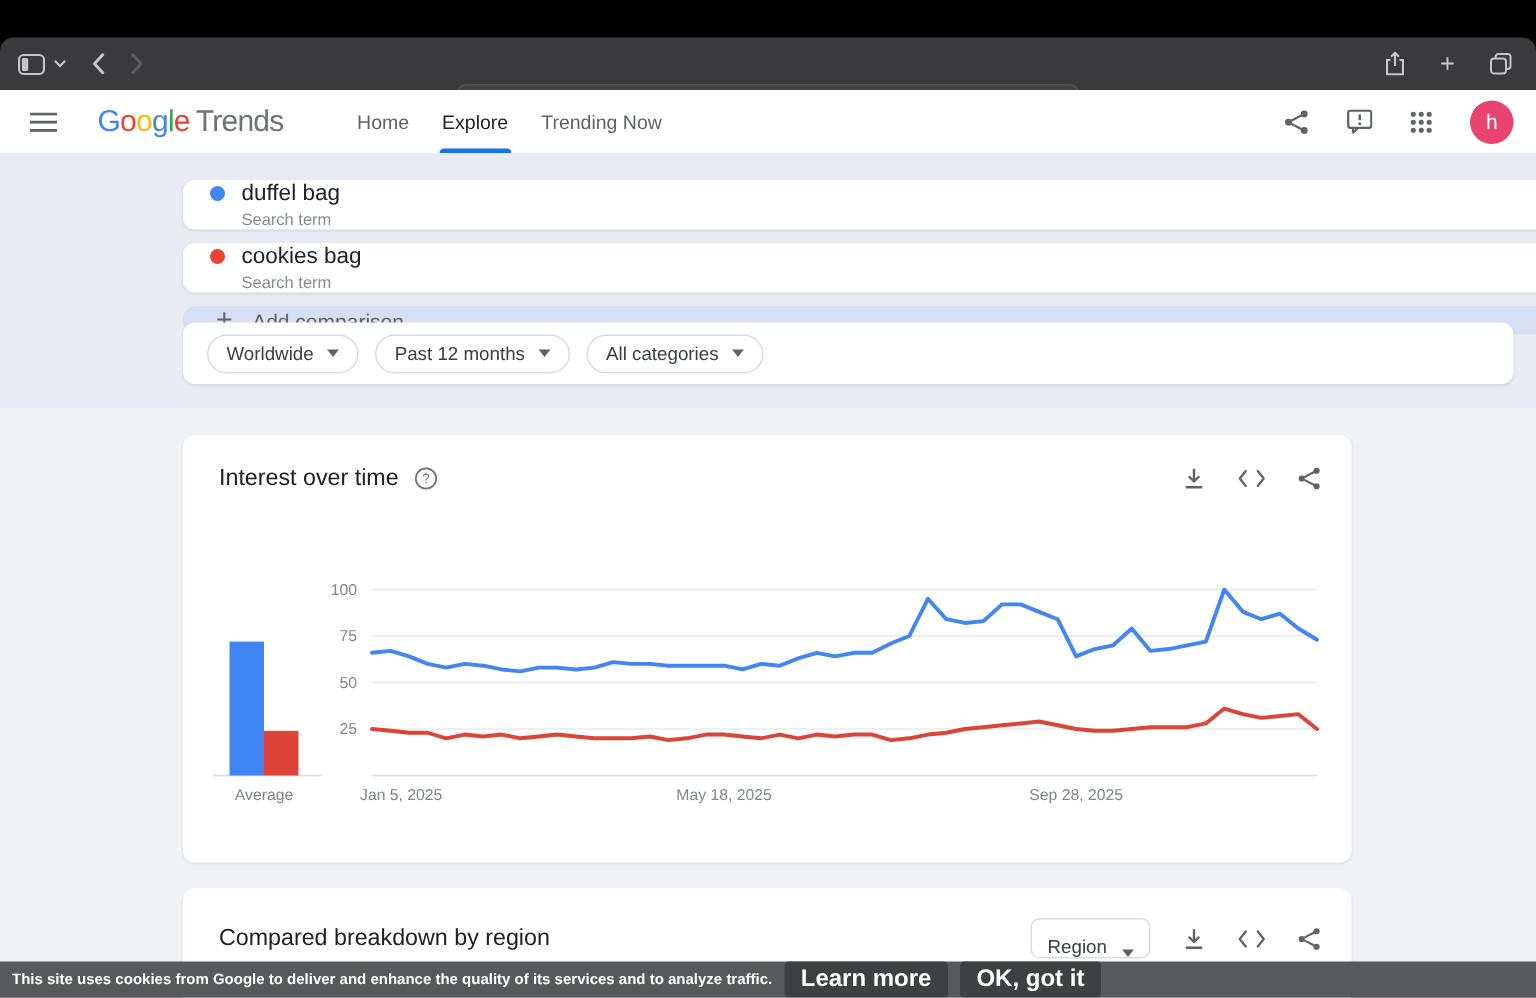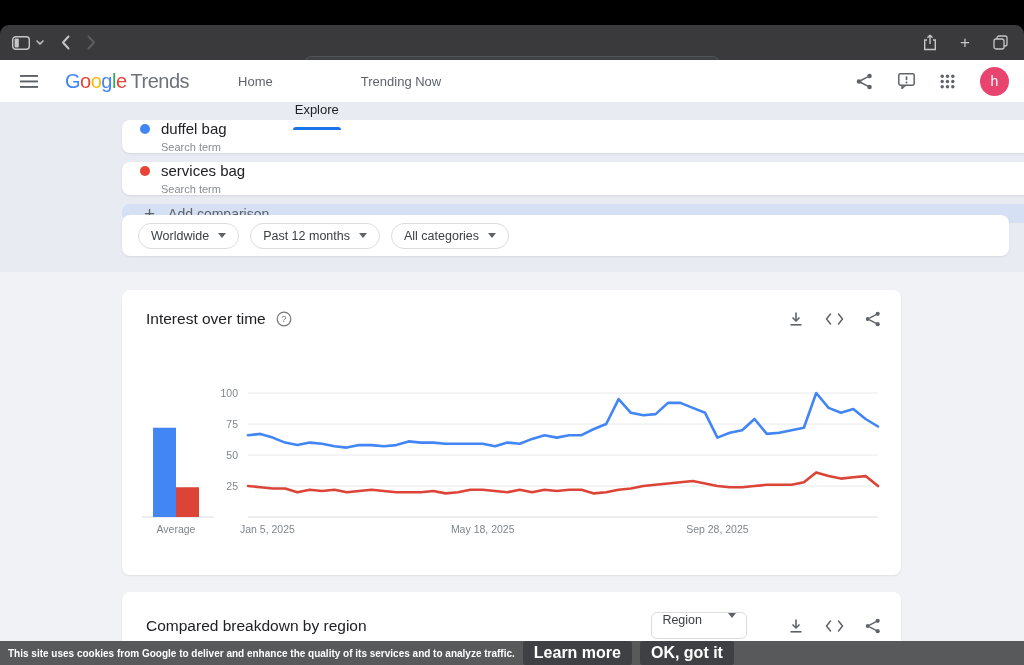--- a/index.html
+++ b/index.html
@@ -22,21 +22,21 @@
   .tb-right { position:absolute; right:16px; top:0; height:35px; display:flex; align-items:center; gap:23px; }
   .plus-glyph { font-size:17px; line-height:1; color:#c6c6c8; }
   .refresh-glyph { font-size:13px; color:#c6c6c8; line-height:1; }
   
   .site-header { position:absolute; top:60px; left:0; right:0; height:42px; background:#fff; display:flex; align-items:center; z-index:5; }
   .hamburger { margin-left:20px; color:#5f6368; display:flex; cursor:pointer; }
   .logo { margin-left:27px; font-size:20px; letter-spacing:-0.5px; white-space:nowrap; display:flex; align-items:baseline; }
   .logo-trends { color:#6e7277; margin-left:4px; font-weight:400; }
   .nav { display:flex; margin-left:38px; height:42px; }
   .nav-item { position:relative; height:42px; display:flex; align-items:center; padding:0 11px; font-size:13px; color:#5f6368; cursor:pointer; }
-  .nav-item.active { color:#202124;margin-top:28px; }
+  .nav-item.active { color:#202124; }
   .nav-item.active .nav-underline { position:absolute; left:9px; right:9px; bottom:0; height:3px; background:#1a73e8; border-radius:3px 3px 0 0; }
   .header-right { margin-left:auto; display:flex; align-items:center; gap:25px; padding-right:15px; }
   .hdr-icon { color:#5f6368; display:flex; cursor:pointer; }
   .avatar { width:29px; height:29px; border-radius:50%; background:#e8446f; color:#fff; font-size:14px; display:flex; align-items:center; justify-content:center; cursor:pointer; }
   
   .compare-section { position:absolute; top:102px; left:0; right:0; height:170px; background:#e9ebf3; }
   .cards-row { position:absolute; top:18px; left:122px; width:923px; height:87px; display:flex; gap:9px;flex-direction:column; }
   .term-card { flex:1; background:#fff; border-radius:8px; box-shadow:0 1px 2px rgba(60,64,67,.12); display:flex; align-items:center; padding-left:18px; gap:11px; cursor:pointer; }
   .dot { width:10px; height:10px; border-radius:50%; margin-bottom:16px; flex:0 0 auto; }
   .term-name { font-size:15px; color:#202124; margin-bottom:4px; }
@@ -50,21 +50,21 @@
   
   .main { position:absolute; top:272px; left:0; right:0; bottom:0; background:#f1f2f6; }
   .panel { position:absolute; left:122px; width:779px; background:#fff; border-radius:8px; box-shadow:0 1px 2px rgba(60,64,67,.10); }
   .panel-interest { top:18px; height:285px; }
   .panel-region { top:320px; height:73px; border-radius:8px 8px 0 0; }
   .panel-header { display:flex; align-items:center; padding:20px 20px 0 24px; }
   .panel-title { font-size:15.5px; color:#202124; }
   .help-icon { margin-left:10px; color:#757575; display:flex; cursor:pointer; }
   .panel-actions { margin-left:auto; display:flex; align-items:center; gap:21px; }
   .action-icon { color:#5f6368; display:flex; cursor:pointer; }
-  .region-pill { height:27px; border:1px solid #dadce0; border-radius:6px; display:flex; align-items:flex-start; padding:0 10px; gap:26px; font-size:12.5px; color:#3c4043; cursor:pointer; margin-right:20px; background:#fff; }
+  .region-pill { height:27px; border:1px solid #dadce0; border-radius:6px; display:flex; align-items:flex-end; padding:0 10px; gap:10px; font-size:12.5px; color:#3c4043; cursor:pointer; background:#fff; }
   .chart-svg { position:absolute; top:0; left:0; pointer-events:none; }
   .axis-label { font-size:10.5px; fill:#80868b; font-family:"Liberation Sans", sans-serif; }
   
   .cookie-bar { position:absolute; left:0; right:0; bottom:0; height:24px; background:#58595b; display:flex; align-items:center; padding-left:8px; z-index:20; }
   .cookie-msg { font-size:10px; font-weight:bold; color:#fff; }
   .cookie-btn { margin-left:8px; background:#3e4043; border:none; border-radius:3px; color:#fff; font-size:16px; font-weight:bold; padding:3px 11px; font-family:inherit; cursor:pointer; }
 </style>
 </head>
 <body>
 
@@ -191,21 +191,21 @@
     <div class="term-card">
       <span class="dot" style="background: rgb(66, 133, 244);"></span>
       <span>
         <div class="term-name">duffel bag</div>
         <div class="term-sub">Search term</div>
       </span>
     </div>
     <div class="term-card">
       <span class="dot" style="background: rgb(234, 67, 53);"></span>
       <span>
-        <div class="term-name">services bag</div>
+        <div class="term-name">cookies bag</div>
         <div class="term-sub">Search term</div>
       </span>
     </div>
     <div class="add-card">
       <span class="add-plus">+</span>
       <span class="add-label">Add comparison</span>
     </div>
   </div>
   <div class="filters-card">
     <div class="pill">

